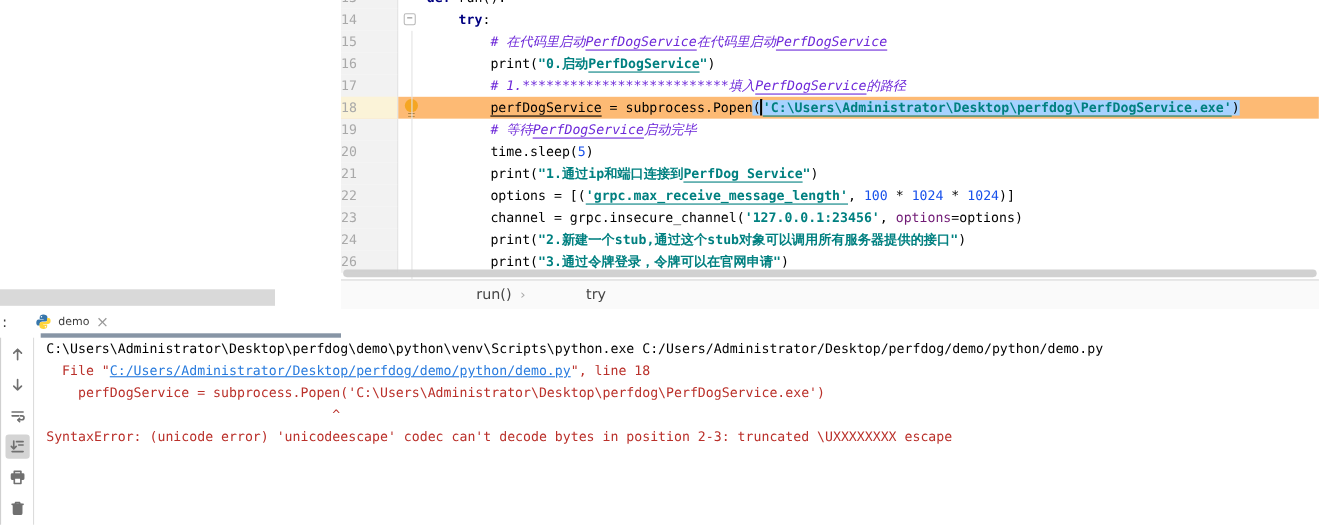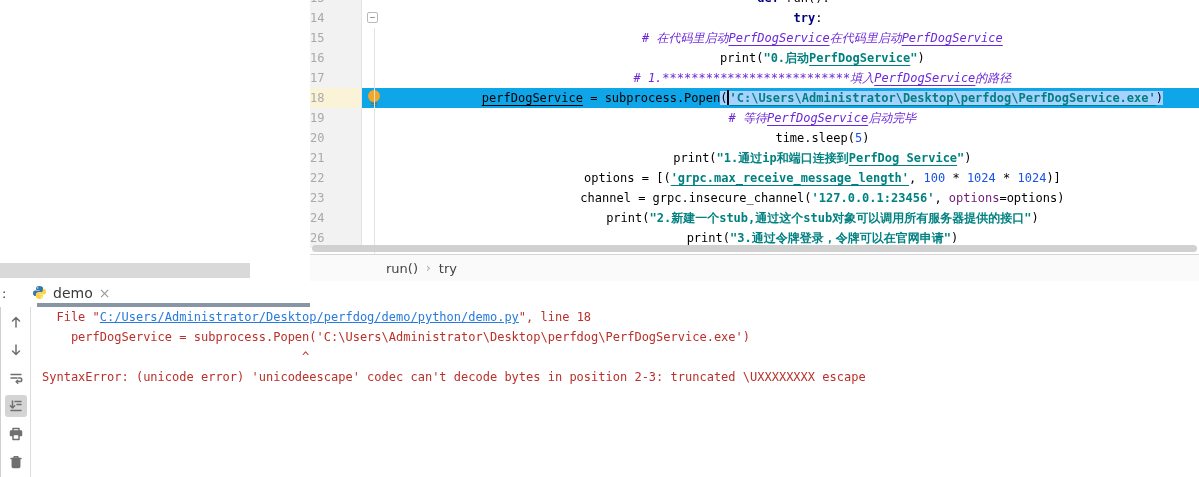--- a/index.html
+++ b/index.html
@@ -2,27 +2,27 @@
 <html><head>
 <meta charset="utf-8">
 <style>
   html,body{margin:0;padding:0;}
   body{width:1199px;height:477px;position:relative;background:#ffffff;overflow:hidden;
        font-family:"DejaVu Sans",sans-serif;}
   
   #editor-pane{position:absolute;left:310px;top:0;width:889px;height:254px;overflow:hidden;background:#fff;}
   #editor-lines{position:absolute;left:0;top:-12px;right:0;}
   .ed-row{display:flex;height:20px;background:#fff;}
-  .ed-row.hl{background:#0ea5e9;}
+  .ed-row.hl{background:#fdba74;}
   .g-num{flex:none;width:52px;box-sizing:border-box;background:#F2F2F2;border-right:1px solid #E4E4E4;
          color:#A9A9A9;text-align:left;padding-right:12px;
          font:12px/20px "DejaVu Sans Mono",monospace;}
   .ed-row.hl .g-num{background:#FBF3D8;}
   .g-strip{flex:none;width:26px;position:relative;}
-  .code{margin:0;flex:1;font:12px/20px "DejaVu Sans Mono",monospace;white-space:pre;color:#000;text-align:center;}
+  .code{margin:0;flex:1;font:12px/20px "DejaVu Sans Mono",monospace;white-space:pre;color:#000;}
   .p{color:#000;}
   .k{color:#000080;font-weight:bold;}
   .s{color:#008080;font-weight:bold;}
   .c{color:#6d28d9;font-style:italic;}
   .n{color:#1750EB;}
   .kw{color:#701a75;}
   .sel{background:#A6D2FF;}
   .w{text-decoration-line:underline;text-decoration-style:wavy;text-decoration-color:#b3b38c;
      text-decoration-thickness:1px;text-underline-offset:3px;text-decoration:underline;}
   .caret{display:inline-block;width:0;border-left:2px solid #000;height:15px;vertical-align:-3px;}
@@ -32,29 +32,29 @@
   #fold-guide{position:absolute;left:64px;top:28px;bottom:0;width:1px;background:#E3E3E3;}
   .bulb{position:absolute;left:6px;top:2px;width:12px;height:12px;background:#F5A623;border-radius:50%;}
   .bulb:after{content:"";position:absolute;left:3px;bottom:-4px;width:6px;height:3px;
         background:repeating-linear-gradient(to bottom,#8a6d2a 0 1px,transparent 1px 2px);}
   #hscroll{position:absolute;left:2px;right:2px;top:245px;height:7px;background:#CDCDCD;
         border-radius:4px;opacity:.92;}
   
   #breadcrumb-bar{position:absolute;left:310px;top:254px;width:889px;height:27px;box-sizing:border-box;
         background:#FAFAFA;border-top:1px solid #D6D6D6;display:flex;align-items:center;
         padding-left:76px;font-size:13px;color:#454545;}
-  .bc-item{cursor:default;}
+  .bc-item{cursor:default;margin-left:47px;}
   .bc-sep{color:#A8A8A8;margin:0 8px;font-size:12px;}
   
   #gray-band{position:absolute;left:0;top:263px;width:250px;height:15px;background:#D9D9D9;}
   
   #partial-label{position:absolute;left:2px;top:286px;font-size:13px;color:#3A3A3A;}
   #console-tab{position:absolute;left:28px;top:281px;height:23px;display:flex;align-items:center;gap:6px;
         padding:0 4px;}
-  #console-tab .tab-label{font-size:14px;color:#3A3A3A;}
+  #console-tab .tab-label{font-size:10px;color:#3A3A3A;}
   #console-tab .close{color:#9A9A9A;font-size:14px;line-height:14px;}
   #tab-underline{position:absolute;left:37px;top:303px;width:273px;height:4px;background:#8795A5;}
   
   #console-toolbar{position:absolute;left:0;top:307px;width:31px;height:170px;box-sizing:border-box;
         border-right:1px solid #DCDCDC;border-left:1px solid #D0D0D0;background:#fff;
         display:flex;flex-direction:column;align-items:center;padding-top:4px;gap:6px;}
   .tbtn{width:22px;height:22px;display:flex;align-items:center;justify-content:center;border-radius:3px;}
   .tbtn.active{background:#D4D4D4;}
   .tbtn svg{stroke:#707070;fill:none;stroke-width:1.5;stroke-linecap:round;stroke-linejoin:round;}
   #console-output{position:absolute;left:42px;top:307px;right:0;bottom:0;}
@@ -196,18 +196,19 @@
   <div class="tbtn">
     <svg width="16" height="16" viewBox="0 0 16 16">
         <path d="M6.2 4.2V2.8h3.6v1.4"></path>
         <path d="M3 4.5h10"></path>
         <rect x="4.3" y="4.5" width="7.4" height="9" rx="1" fill="#707070"></rect>
       </svg>
   </div>
 </div>
 
 <div id="console-output">
+    <div class="cline"><span class="out">C:\Users\Administrator\Desktop\perfdog\demo\python\venv\Scripts\python.exe C:/Users/Administrator/Desktop/perfdog/demo/python/demo.py</span></div>
     <div class="cline"><span class="err">  File "</span><span class="err link">C:/Users/Administrator/Desktop/perfdog/demo/python/demo.py</span><span class="err">", line 18</span></div>
     <div class="cline"><span class="err">    perfDogService = subprocess.Popen('C:\Users\Administrator\Desktop\perfdog\PerfDogService.exe')</span></div>
     <div class="cline"><span class="err">                                    ^</span></div>
     <div class="cline"><span class="err">SyntaxError: (unicode error) 'unicodeescape' codec can't decode bytes in position 2-3: truncated \UXXXXXXXX escape</span></div>
     <div class="cline"></div>
   </div>
 
 </body></html>

